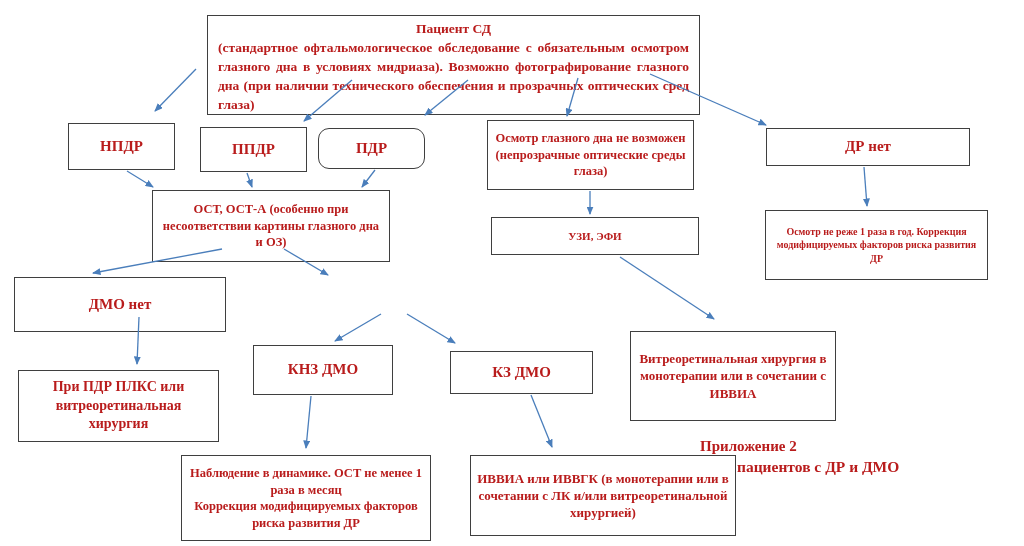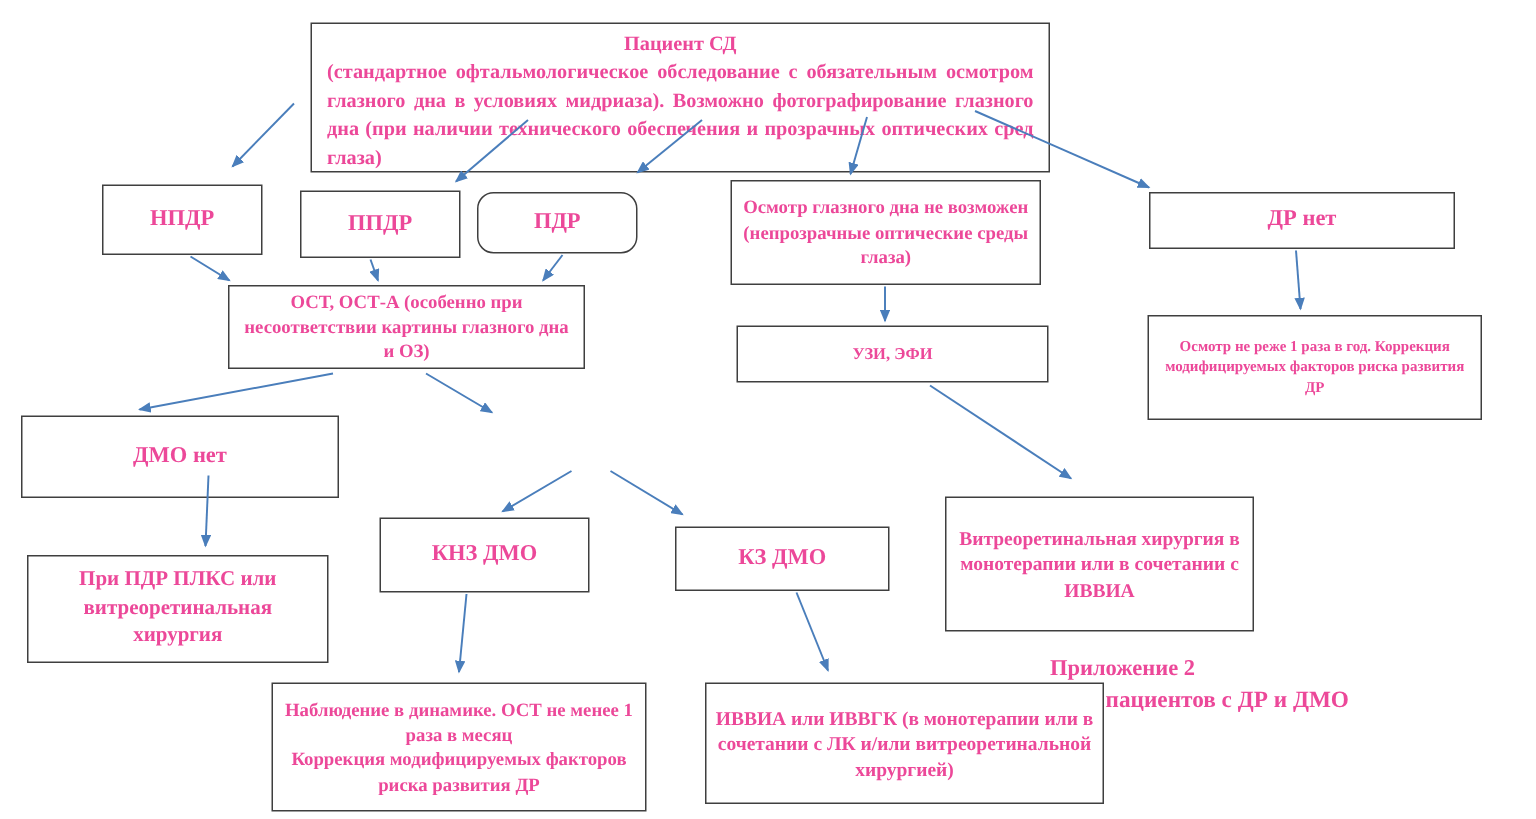--- a/index.html
+++ b/index.html
@@ -1,21 +1,21 @@
 <!DOCTYPE html>
 <html style="--arrow: #4a7ebb;"><head>
 <meta charset="utf-8">
 <style>
   html,body{margin:0;padding:0;background:#fff;}
   #canvas{
     position:relative;
     width:1024px;height:546px;
     background:#fff;
     font-family:"Liberation Serif","DejaVu Serif",serif;
-    color:#ec4899;
+    color:#b91c1c;
     overflow:hidden;
   }
   .node{
     position:absolute;
     box-sizing:border-box;
     background:#fff;
     border:1px solid #3f3f3f;
     display:flex;
     align-items:center;
     justify-content:center;
@@ -27,21 +27,21 @@
   }
   
   #n-patient{left:207px;top:15px;width:493px;height:100px;display:block;padding:3px 10px;font-size:13.5px;line-height:19px;}
   #n-patient .ttl{text-align:center;}
   #n-patient .bdy{text-align:justify;}
   #n-npdr{left:68px;top:123px;width:107px;height:47px;font-size:15px;}
   #n-ppdr{left:200px;top:127px;width:107px;height:45px;font-size:15px;}
   #n-pdr{left:318px;top:128px;width:107px;height:41px;font-size:15px;border-radius:11px;}
   #n-fundus{left:487px;top:120px;width:207px;height:70px;font-size:12.5px;}
   #n-nodr{left:766px;top:128px;width:204px;height:38px;font-size:15px;align-items:center;}
-  #n-oct{left:152px;top:190px;width:238px;height:56px;font-size:12.5px;}
+  #n-oct{left:152px;top:190px;width:238px;height:72px;font-size:12.5px;}
   #n-uzi{left:491px;top:217px;width:208px;height:38px;font-size:11px;}
   #n-annual{left:765px;top:210px;width:223px;height:70px;font-size:10px;}
   #n-nodmo{left:14px;top:277px;width:212px;height:55px;font-size:15px;}
   #n-dmo{left:279px;top:280px;width:207px;height:33px;font-size:15px;}
   #n-knz{left:253px;top:345px;width:140px;height:50px;font-size:15px;}
   #n-kz{left:450px;top:351px;width:143px;height:43px;font-size:15px;}
   #n-vitreo{left:630px;top:331px;width:206px;height:90px;font-size:13px;}
   #n-plks{left:18px;top:370px;width:201px;height:72px;font-size:14px;}
   #n-observ{left:181px;top:455px;width:250px;height:86px;flex-direction:column;font-size:12.5px;}
   #n-ivvia{left:470px;top:455px;width:266px;height:81px;font-size:13px;}

